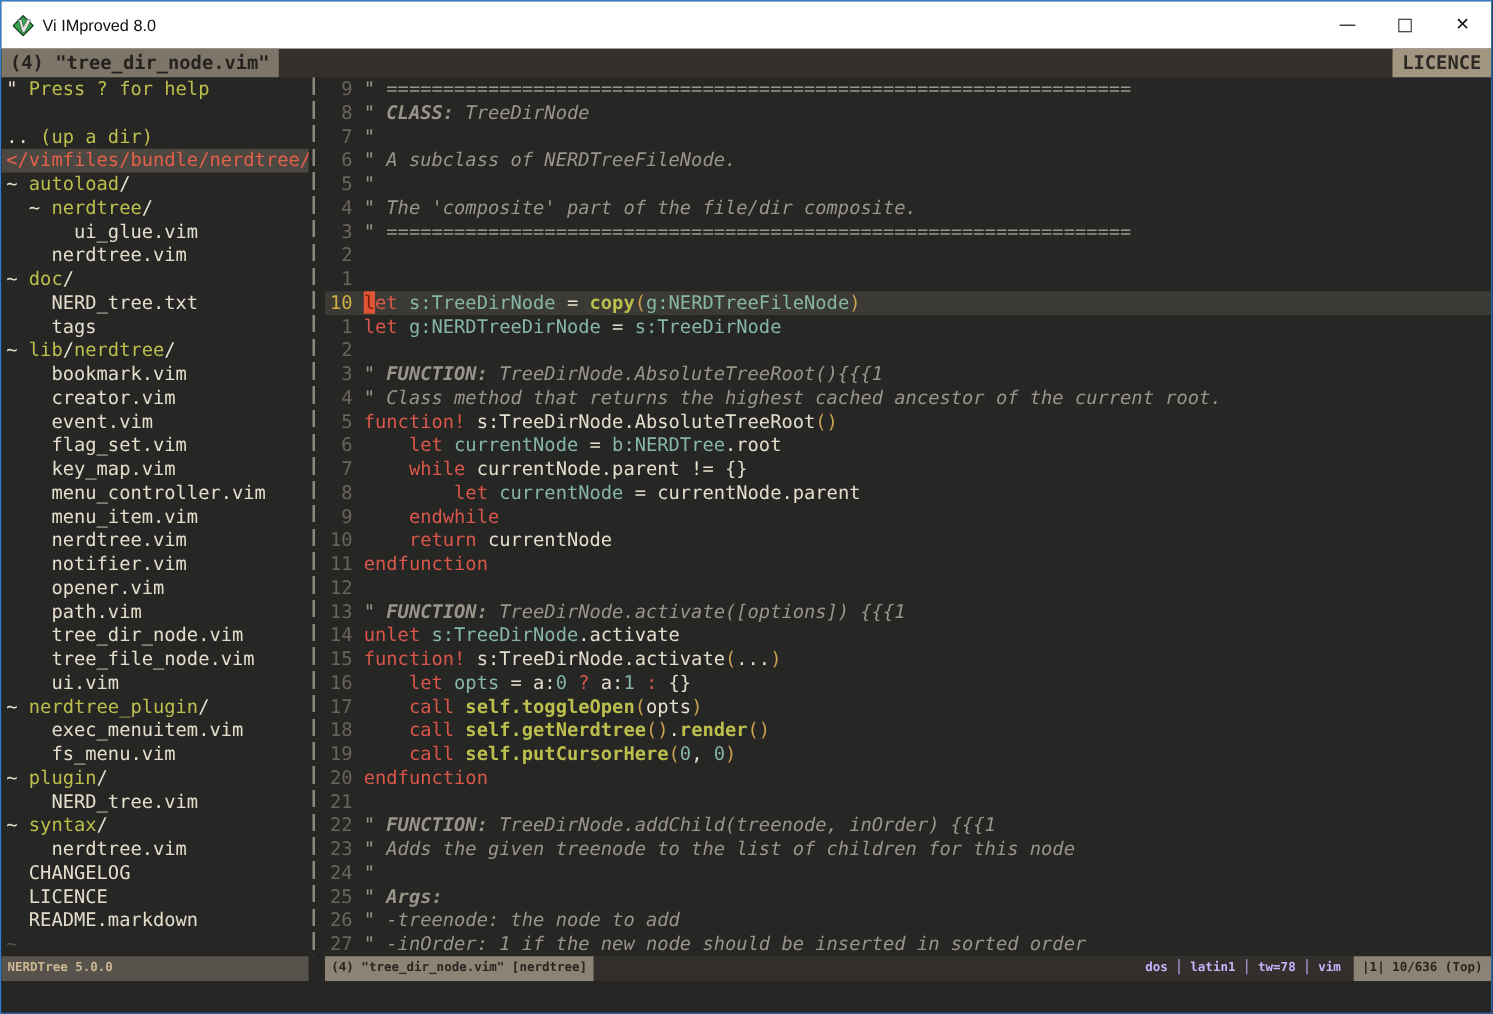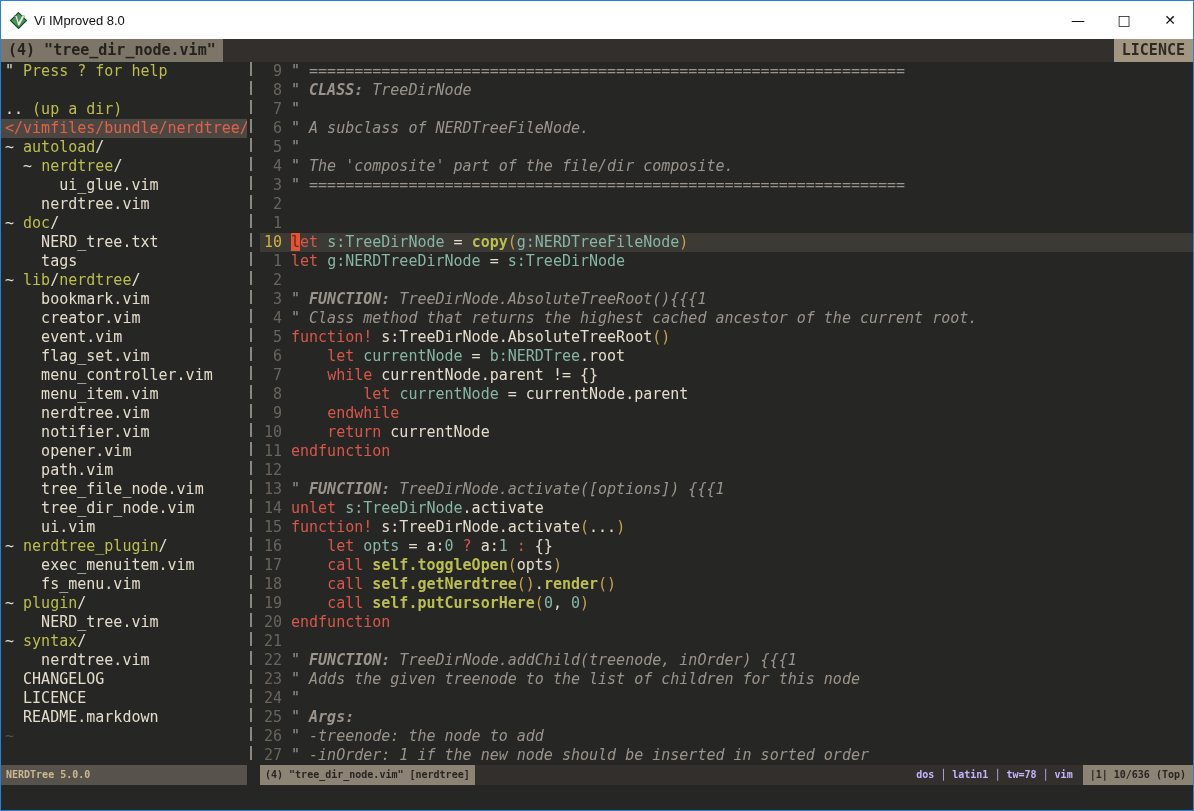--- a/index.html
+++ b/index.html
@@ -92,28 +92,29 @@
         <div class="row"><span class="t">      ui_glue.vim</span></div>
         <div class="row"><span class="t">    nerdtree.vim</span></div>
         <div class="row"><span class="t">~ </span><span class="dir">doc</span><span class="t">/</span></div>
         <div class="row"><span class="t">    NERD_tree.txt</span></div>
         <div class="row"><span class="t">    tags</span></div>
         <div class="row"><span class="t">~ </span><span class="dir">lib</span><span class="t">/</span><span class="dir">nerdtree</span><span class="t">/</span></div>
         <div class="row"><span class="t">    bookmark.vim</span></div>
         <div class="row"><span class="t">    creator.vim</span></div>
         <div class="row"><span class="t">    event.vim</span></div>
         <div class="row"><span class="t">    flag_set.vim</span></div>
+        <div class="row"><span class="t">    key_map.vim</span></div>
         <div class="row"><span class="t">    menu_controller.vim</span></div>
         <div class="row"><span class="t">    menu_item.vim</span></div>
         <div class="row"><span class="t">    nerdtree.vim</span></div>
         <div class="row"><span class="t">    notifier.vim</span></div>
         <div class="row"><span class="t">    opener.vim</span></div>
         <div class="row"><span class="t">    path.vim</span></div>
+        <div class="row"><span class="t">    tree_dir_node.vim</span></div>
         <div class="row"><span class="t">    tree_file_node.vim</span></div>
-        <div class="row"><span class="t">    tree_dir_node.vim</span></div>
         <div class="row"><span class="t">    ui.vim</span></div>
         <div class="row"><span class="t">~ </span><span class="dir">nerdtree_plugin</span><span class="t">/</span></div>
         <div class="row"><span class="t">    exec_menuitem.vim</span></div>
         <div class="row"><span class="t">    fs_menu.vim</span></div>
         <div class="row"><span class="t">~ </span><span class="dir">plugin</span><span class="t">/</span></div>
         <div class="row"><span class="t">    NERD_tree.vim</span></div>
         <div class="row"><span class="t">~ </span><span class="dir">syntax</span><span class="t">/</span></div>
         <div class="row"><span class="t">    nerdtree.vim</span></div>
         <div class="row"><span class="t">  CHANGELOG</span></div>
         <div class="row"><span class="t">  LICENCE</span></div>

